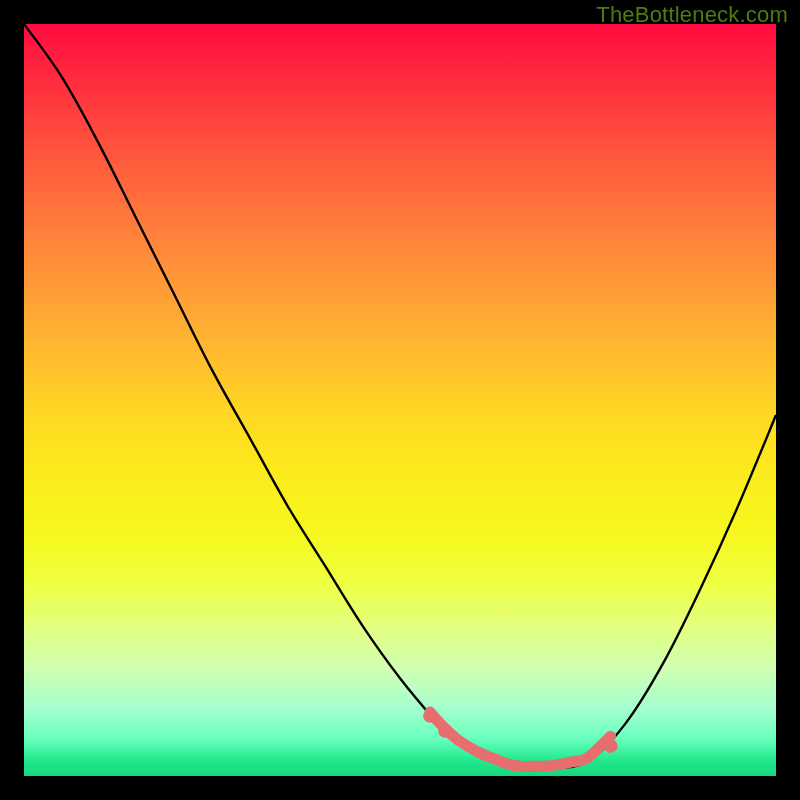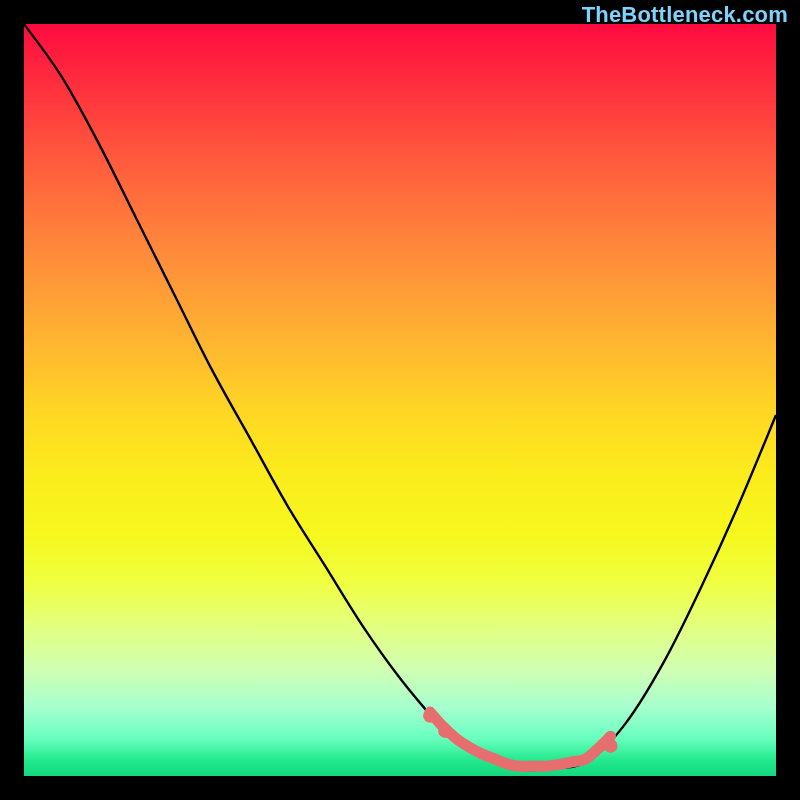--- a/index.html
+++ b/index.html
@@ -9,22 +9,22 @@
     width: 800px;
     height: 800px;
     background: #000;
   }
   .watermark {
     position: absolute;
     top: 2px;
     right: 12px;
     font-family: Arial, Helvetica, sans-serif;
     font-size: 22px;
-    font-weight: 700;
-    color: #7dd3fc;
+    font-weight: 400;
+    color: #4d7c0f;
     letter-spacing: 0.2px;
     z-index: 10;
   }
   .plot {
     position: absolute;
     left: 24px;
     top: 24px;
     width: 752px;
     height: 752px;
     overflow: hidden;

